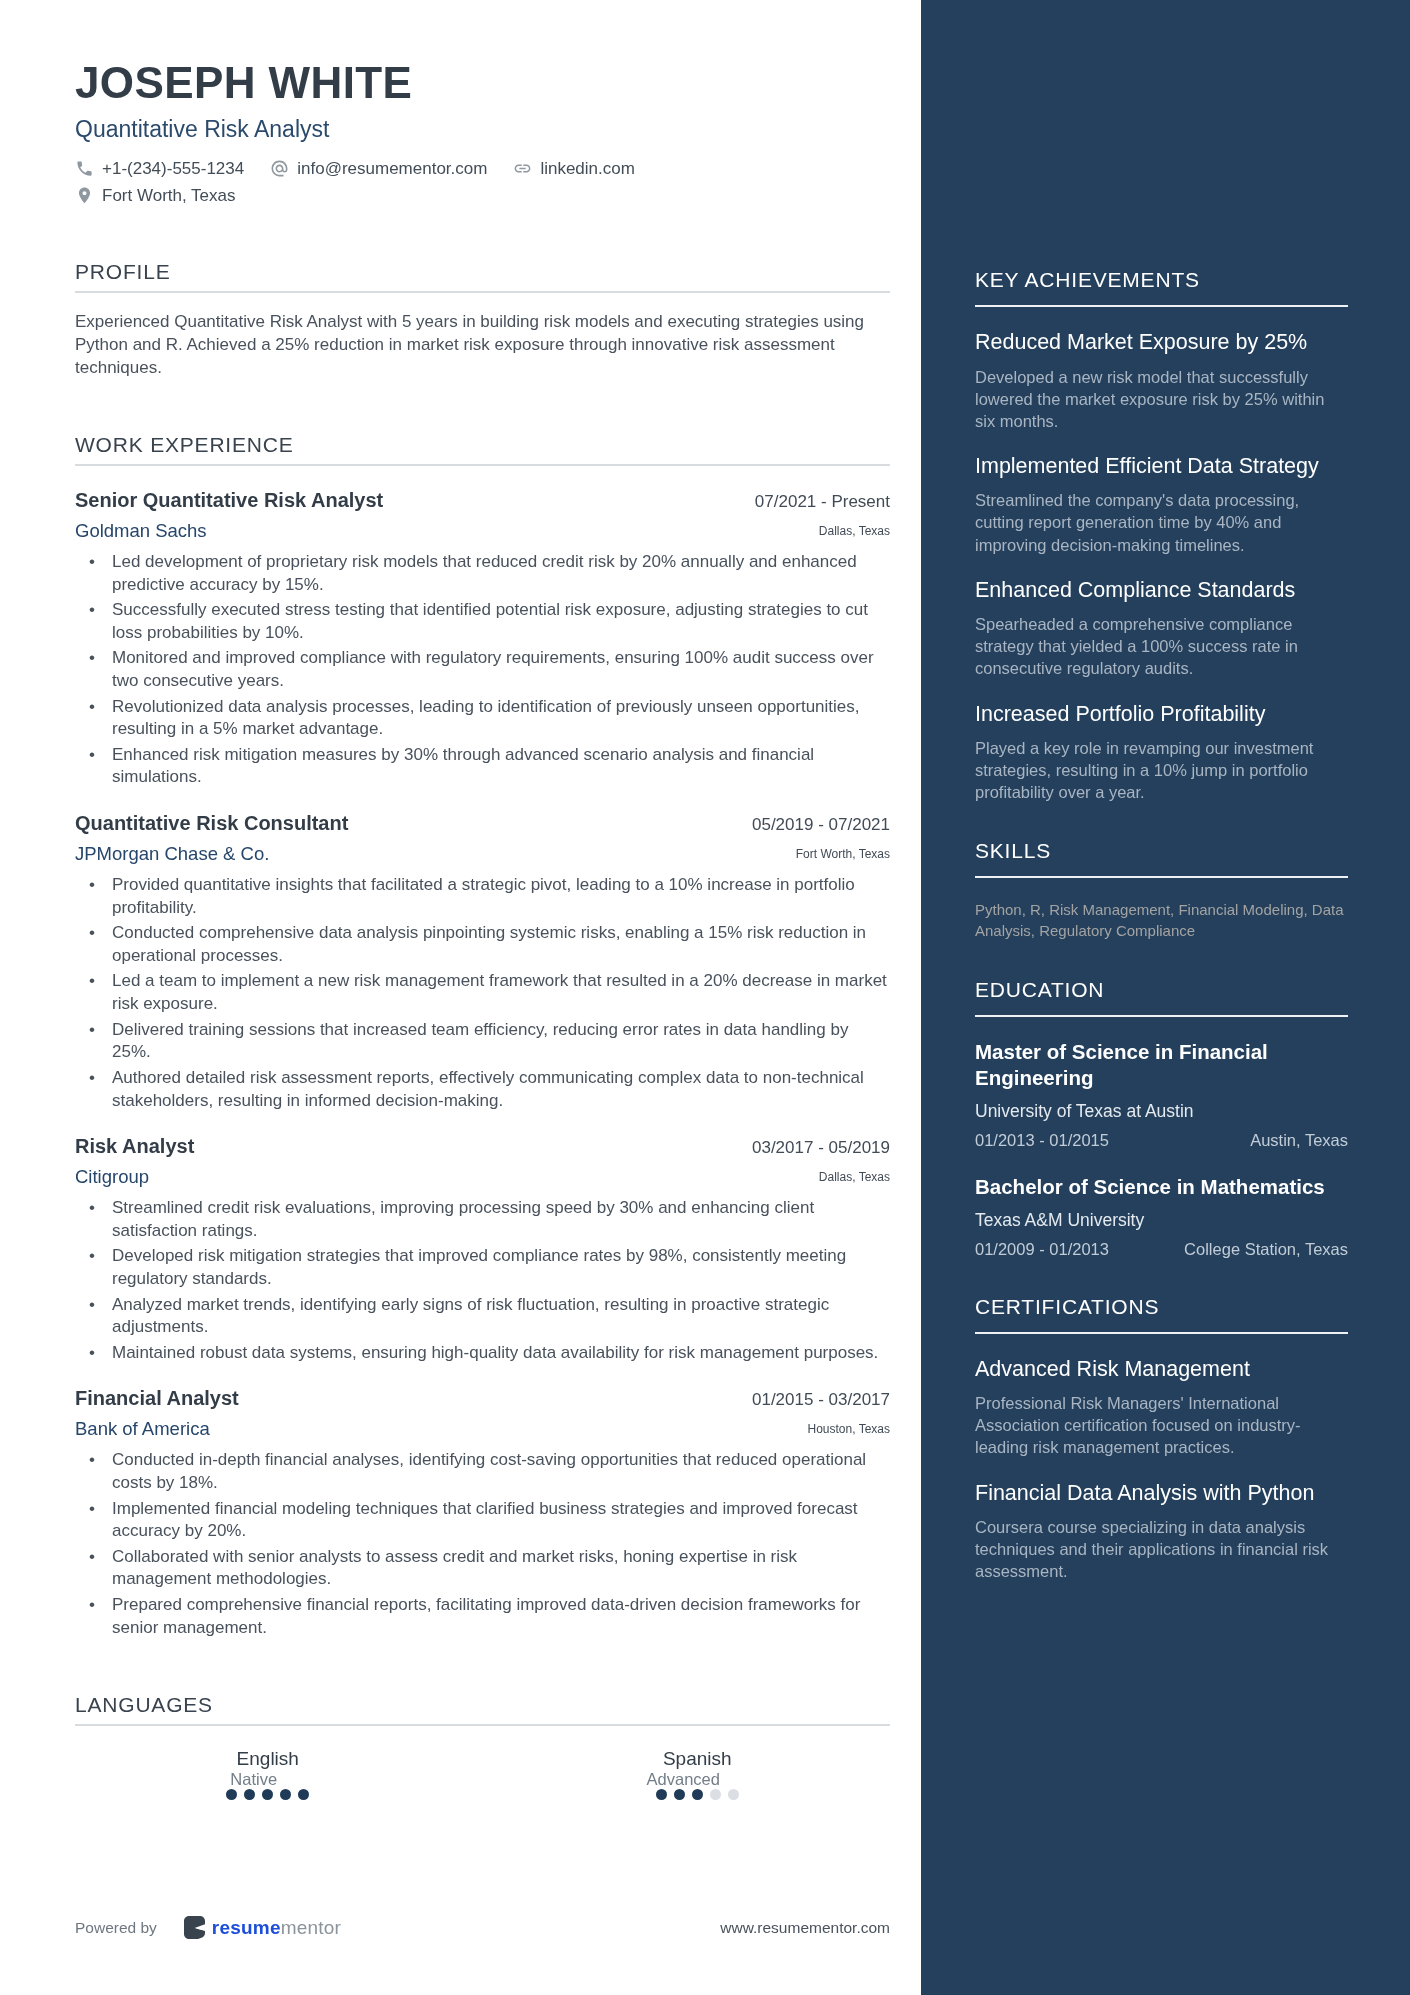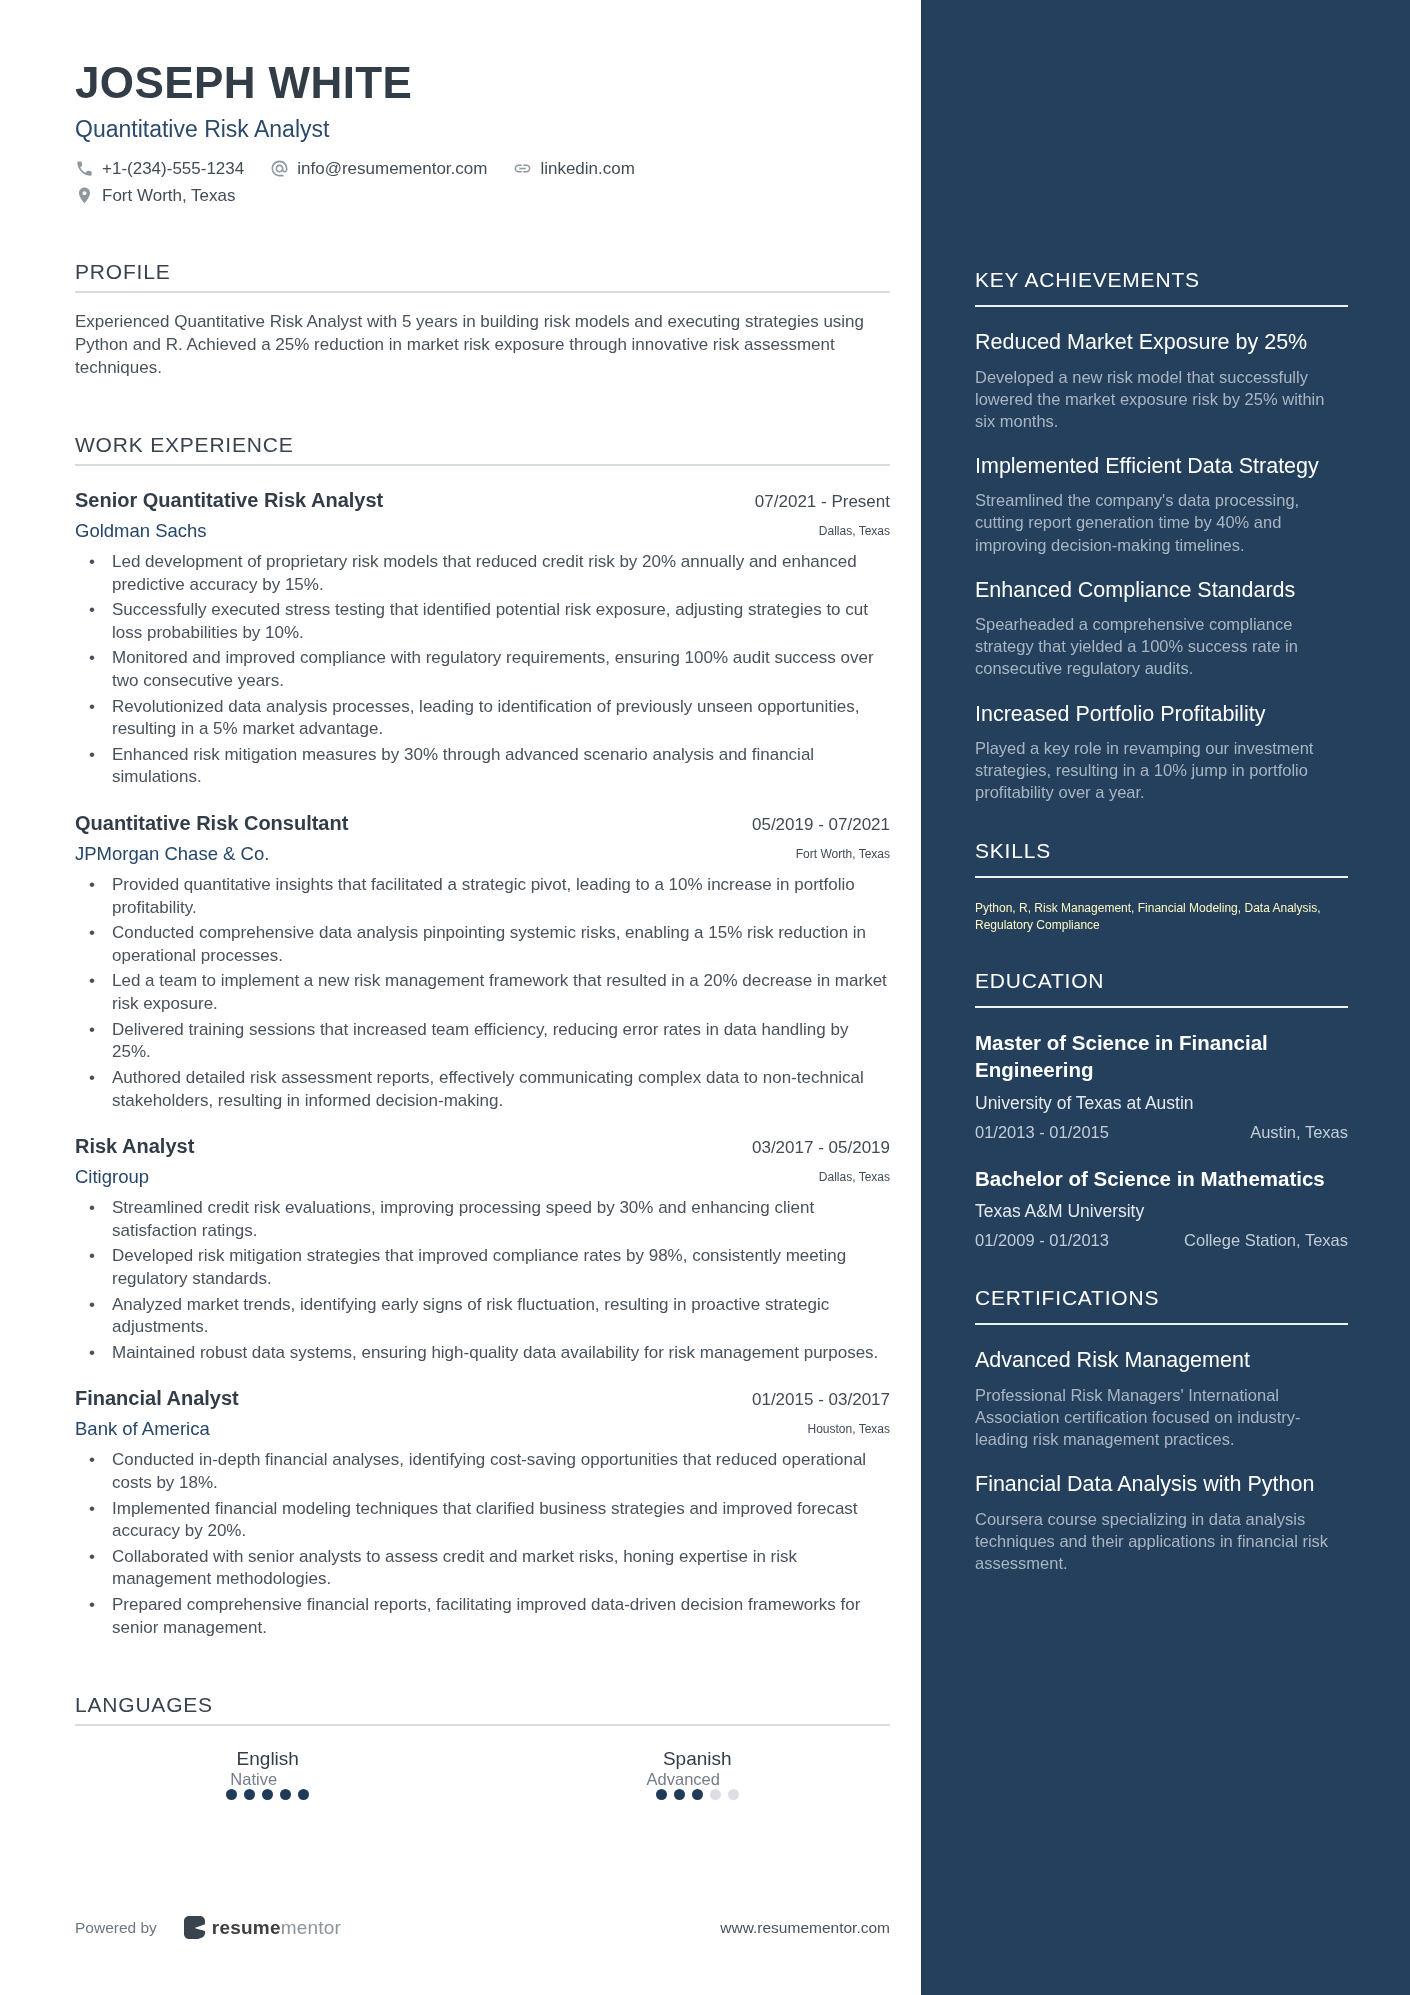--- a/index.html
+++ b/index.html
@@ -15,21 +15,21 @@
     background:#24405C; padding:268px 62px 40px 54px;
   }
   .side-heading {
     font-size:21px; font-weight:500; letter-spacing:0.8px; color:#ffffff;
     padding-bottom:13px; border-bottom:2px solid #eef2f5; margin-bottom:22px;
   }
   .side-section { margin-bottom:36px; }
   .ach-title { font-size:21.5px; font-weight:400; color:#ffffff; line-height:1.28; margin-bottom:9px; }
   .ach-body  { font-size:16.5px; color:#A9B5C2; line-height:1.34; margin-bottom:21px; }
   .ach-item:last-child .ach-body { margin-bottom:0; }
-  .skills-text { font-size:12px; color:#fef9c3; line-height:1.38; }
+  .skills-text { font-size:15px; color:#a3a3a3; line-height:1.38; }
   .edu-degree { font-size:20.5px; font-weight:700; color:#ffffff; line-height:1.3; margin-bottom:9px; }
   .edu-school { font-size:17.5px; color:#E4EAEF; margin-bottom:9px; }
   .edu-row { display:flex; justify-content:space-between; font-size:16.5px; color:#C2CCD7; margin-bottom:24px; }
   .edu-item:last-child .edu-row { margin-bottom:0; }
   
   .main {
     position:absolute; left:0; top:0; width:921px; padding:60px 31px 0 75px;
   }
   .name { font-size:44px; font-weight:800; color:#333D48; letter-spacing:0.4px; line-height:1.06; }
   .job-title-header { font-size:23px; font-weight:500; color:#2B4A6C; margin-top:9px; }
@@ -68,21 +68,21 @@
   
   .footer {
     position:absolute; left:75px; top:1916px; width:815px;
     display:flex; align-items:center;
   }
   .powered { font-size:15.5px; color:#6E7781; }
   .brand { display:flex; align-items:center; gap:7px; margin-left:27px; }
   .brand-icon { width:21px; height:23px; }
   .brand-icon svg { width:100%; height:100%; display:block; }
   .brand-text { font-size:19px; letter-spacing:0.2px; }
-  .brand-bold { font-weight:700; color:#404040; }
+  .brand-bold { font-weight:700; color:#1d4ed8; }
   .brand-light { font-weight:500; color:#8B939B; }
   .site-url { margin-left:auto; font-size:15.5px; color:#49525C; }
 </style>
 </head>
 <body>
 
 <div class="page">
 
   <div class="main">
 

